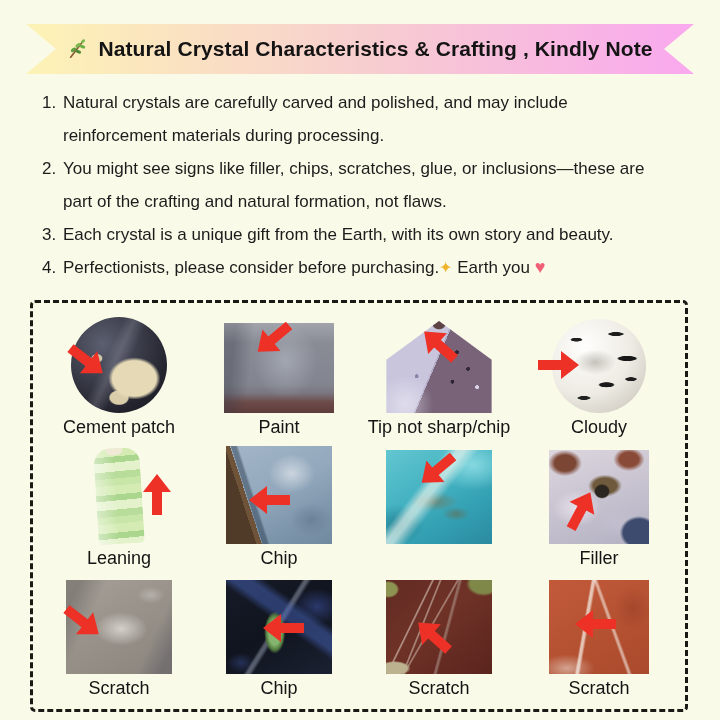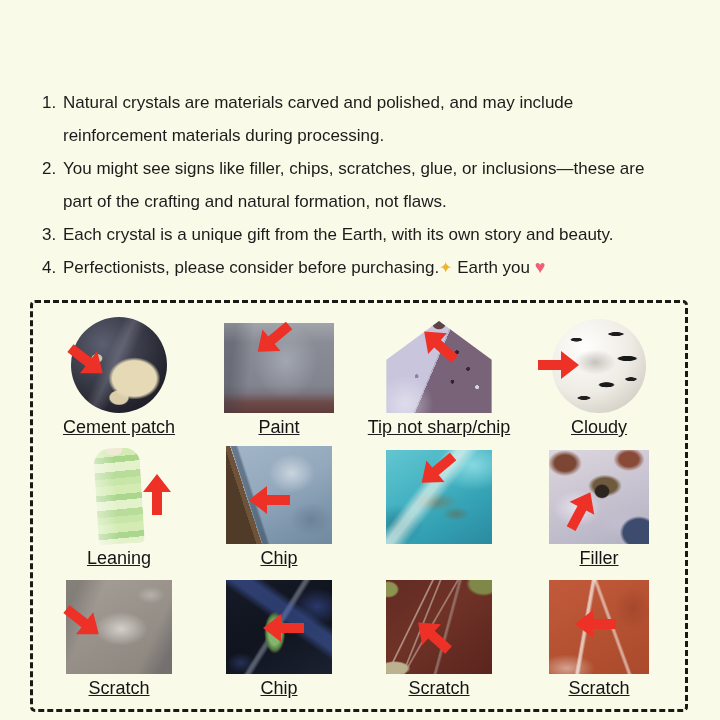--- a/index.html
+++ b/index.html
@@ -23,21 +23,21 @@
   .note .num{position:absolute;left:0;top:0;}
   .sparkle{font-size:16px;}
   .heart{font-size:18px;}
   
   .spec-box{
     position:absolute;left:30px;top:300px;width:658px;height:412px;box-sizing:border-box;
     border:3px dashed #1a1a14;border-radius:5px;
     display:grid;grid-template-columns:repeat(4,1fr);grid-template-rows:repeat(3,1fr);
     padding:10px 6px 4px;
   }
-  .cell{display:flex;flex-direction:column;align-items:center;text-decoration:underline;}
+  .cell{display:flex;flex-direction:column;align-items:center;}
   .img-wrap{position:relative;width:100%;height:100px;display:flex;align-items:flex-end;justify-content:center;}
   .label{margin-top:4px;font-size:18px;color:#141414;}
   .arrow{position:absolute;width:44px;height:36px;}
   .sp{position:relative;flex:none;}
   
   .s0{width:96px;height:96px;border-radius:50%;background:
     radial-gradient(42px 34px at 66% 64%, #e5d9b6 0 52%, rgba(229,217,182,0) 62%),
     radial-gradient(16px 12px at 50% 84%, #d9cdaa 0 55%, rgba(217,205,170,0) 65%),
     radial-gradient(9px 7px at 27% 43%, #cfc6a8 0 55%, rgba(207,198,168,0) 65%),
     linear-gradient(115deg, rgba(255,255,255,0) 38%, rgba(160,160,175,.28) 46%, rgba(255,255,255,0) 56%),
@@ -119,23 +119,34 @@
     linear-gradient(70deg, rgba(248,242,236,0) 58%, rgba(248,242,236,.55) 59.5% 60.5%, rgba(248,242,236,0) 62%),
     radial-gradient(40px 20px at 18% 94%, rgba(240,232,224,.55), rgba(240,232,224,0) 70%),
     radial-gradient(26px 30px at 84% 30%, rgba(150,60,40,.5), rgba(150,60,40,0) 70%),
     linear-gradient(150deg, #c25a3a 0%, #b55232 50%, #aa4a2c 100%);}
 </style>
 </head>
 <body>
 
 <div class="page" style="background: rgb(250, 250, 232);">
 
+  <div class="banner" style="background: linear-gradient(90deg, rgb(253, 243, 181) 0%, rgb(247, 205, 208) 52%, rgb(249, 168, 238) 100%);">
+    <svg class="leaf-icon" viewBox="0 0 24 24">
+      <line x1="4" y1="21" x2="17" y2="4" stroke="#8a5a3a" stroke-width="1.8" stroke-linecap="round"></line>
+      <ellipse cx="7" cy="13" rx="3.2" ry="1.9" fill="#5a9e3c" transform="rotate(-35 7 13)"></ellipse>
+      <ellipse cx="12" cy="8" rx="3.2" ry="1.9" fill="#7ab84e" transform="rotate(-35 12 8)"></ellipse>
+      <ellipse cx="12.5" cy="15" rx="3" ry="1.8" fill="#4c8c34" transform="rotate(20 12.5 15)"></ellipse>
+      <ellipse cx="17" cy="9.5" rx="3" ry="1.8" fill="#6aae44" transform="rotate(20 17 9.5)"></ellipse>
+      <ellipse cx="17.5" cy="3.5" rx="2.6" ry="1.6" fill="#7ab84e" transform="rotate(-45 17.5 3.5)"></ellipse>
+    </svg>
+    <span class="banner-title">Natural Crystal Characteristics &amp; Crafting , Kindly Note</span>
+  </div>
 
   <div class="notes" id="notes">
-      <div class="note"><span class="num">1.</span><span><span>Natural crystals are materials carved and polished, and may include</span><br><span>reinforcement materials during processing.</span></span></div>
+      <div class="note"><span class="num">1.</span><span><span>Natural crystals are carefully carved and polished, and may include</span><br><span>reinforcement materials during processing.</span></span></div>
       <div class="note"><span class="num">2.</span><span><span>You might see signs like filler, chips, scratches, glue, or inclusions—these are</span><br><span>part of the crafting and natural formation, not flaws.</span></span></div>
       <div class="note"><span class="num">3.</span><span><span>Each crystal is a unique gift from the Earth, with its own story and beauty.</span></span></div>
       <div class="note"><span class="num">4.</span><span><span>Perfectionists, please consider before purchasing.</span><span class="sparkle" style="color: rgb(240, 180, 41);">✦</span>  <span>Earth you</span> <span class="heart" style="color: rgb(239, 95, 118);">♥</span></span></div>
     </div>
 
   <div class="spec-box" id="specBox" style="border-color: rgb(26, 26, 20);">
       <div class="cell">
         <div class="img-wrap">
           <div class="sp s0"></div>
           <svg viewBox="0 0 44 36" class="arrow" style="left: 26px; top: 30px; transform: rotate(38deg);">

